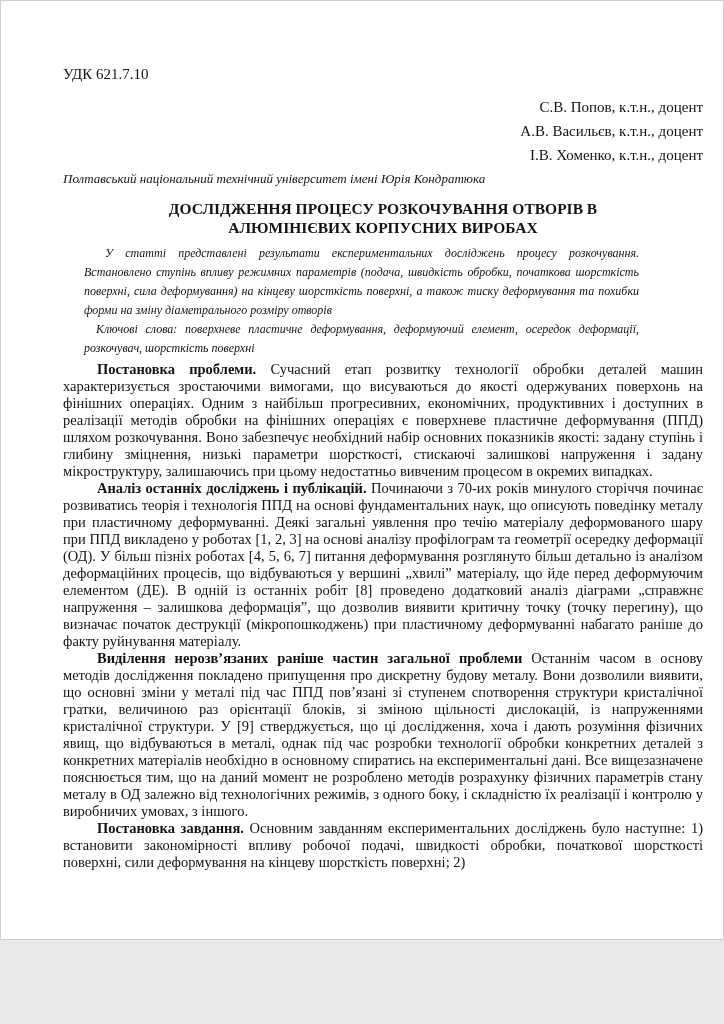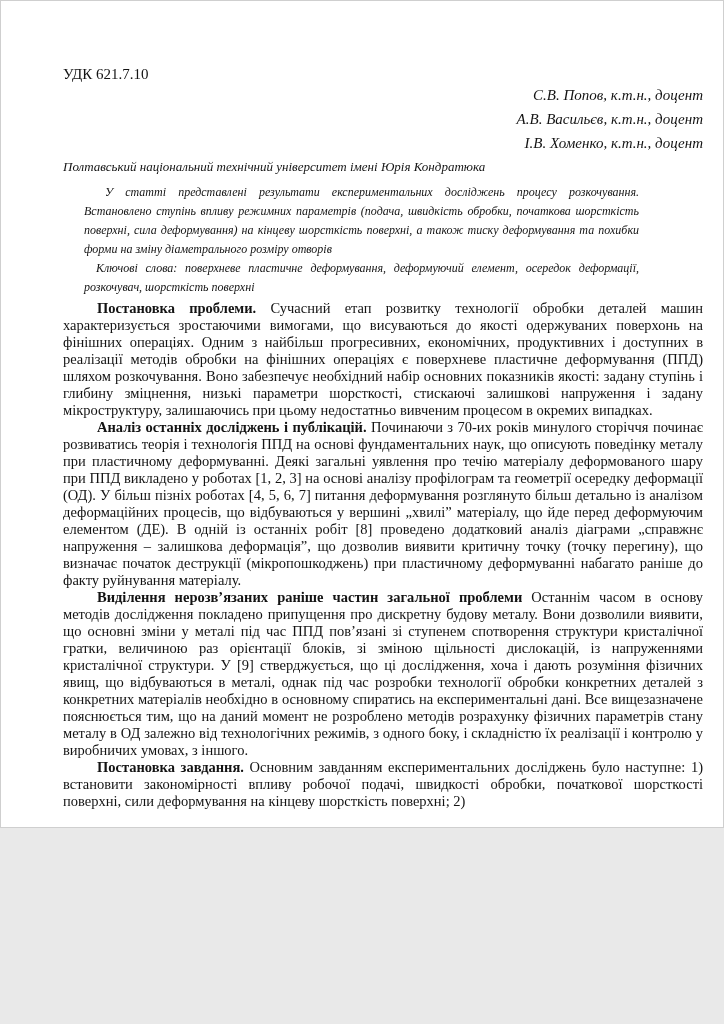--- a/index.html
+++ b/index.html
@@ -1,35 +1,35 @@
 <!DOCTYPE html>
 <html lang="uk"><head>
 <meta charset="utf-8">
 <style>
   * { margin: 0; padding: 0; box-sizing: border-box; }
   html, body { background: #e9e9e9; }
   body { font-family: "Liberation Serif", serif; }
   .page {
     position: relative;
     width: 724px;
-    height: 828px;
+    height: 940px;
     margin: 0 auto;
     background: #ffffff;
     border: 1px solid #cfcfcf;
     color: #131313;
     padding: 64px 20px 16px 62px;
     overflow: hidden;
   }
   .udc {
     font-size: 15px;
     line-height: 18px;
   }
   .authors {
+    margin-top: 12px;
     text-align: right;
-    font-style: italic;
     font-size: 15px;
     line-height: 24px;
   }
   .institution {
     margin-top: 2px;
     font-style: italic;
     font-size: 13px;
     line-height: 19px;
   }
   .title {
@@ -96,20 +96,24 @@
   <div class="udc">УДК 621.7.10</div>
 
   <div class="authors">
     <div class="author-line">С.В. Попов, к.т.н., доцент</div>
     <div class="author-line">А.В. Васильєв, к.т.н., доцент</div>
     <div class="author-line">І.В. Хоменко, к.т.н., доцент</div>
   </div>
 
   <div class="institution">Полтавський національний технічний університет імені Юрія Кондратюка</div>
 
+  <h1 class="title">
+    <div>ДОСЛІДЖЕННЯ ПРОЦЕСУ РОЗКОЧУВАННЯ ОТВОРІВ В</div>
+    <div>АЛЮМІНІЄВИХ КОРПУСНИХ ВИРОБАХ</div>
+  </h1>
 
   <p class="annotation-block abstract">У статті представлені результати експериментальних досліджень процесу розкочування. Встановлено ступінь впливу режимних параметрів (подача, швидкість обробки, початкова шорсткість поверхні, сила деформування) на кінцеву шорсткість поверхні, а також тиску деформування та похибки форми на зміну діаметрального розміру отворів</p>
 
   <p class="annotation-block keywords"><span class="kw-label">Ключові слова:</span> <span>поверхневе пластичне деформування, деформуючий елемент, осередок деформації, розкочувач, шорсткість поверхні</span></p>
 
   <div class="body-text">
     <p class="para"><span class="para-head">Постановка проблеми.</span> <span>Сучасний етап розвитку технології обробки деталей машин характеризується зростаючими вимогами, що висуваються до якості одержуваних поверхонь на фінішних операціях. Одним з найбільш прогресивних, економічних, продуктивних і доступних в реалізації методів обробки на фінішних операціях є поверхневе пластичне деформування (ППД) шляхом розкочування. Воно забезпечує необхідний набір основних показників якості: задану ступінь і глибину зміцнення, низькі параметри шорсткості, стискаючі залишкові напруження і задану мікроструктуру, залишаючись при цьому недостатньо вивченим процесом в окремих випадках.</span></p>
     <p class="para"><span class="para-head">Аналіз останніх досліджень і публікацій.</span> <span>Починаючи з 70-их років минулого сторіччя починає розвиватись теорія і технологія ППД на основі фундаментальних наук, що описують поведінку металу при пластичному деформуванні. Деякі загальні уявлення про течію матеріалу деформованого шару при ППД викладено у роботах [1, 2, 3] на основі аналізу профілограм та геометрії осередку деформації (ОД). У більш пізніх роботах [4, 5, 6, 7] питання деформування розглянуто більш детально із аналізом деформаційних процесів, що відбуваються у вершині „хвилі” матеріалу, що йде перед деформуючим елементом (ДЕ). В одній із останніх робіт [8] проведено додатковий аналіз діаграми „справжнє напруження – залишкова деформація”, що дозволив виявити критичну точку (точку перегину), що визначає початок деструкції (мікропошкоджень) при пластичному деформуванні набагато раніше до факту руйнування матеріалу.</span></p>
     <p class="para"><span class="para-head">Виділення нерозв’язаних раніше частин загальної проблеми</span> <span>Останнім часом в основу методів дослідження покладено припущення про дискретну будову металу. Вони дозволили виявити, що основні зміни у металі під час ППД пов’язані зі ступенем спотворення структури кристалічної гратки, величиною раз орієнтації блоків, зі зміною щільності дислокацій, із напруженнями кристалічної структури. У [9] стверджується, що ці дослідження, хоча і дають розуміння фізичних явищ, що відбуваються в металі, однак під час розробки технології обробки конкретних деталей з конкретних матеріалів необхідно в основному спиратись на експериментальні дані. Все вищезазначене пояснюється тим, що на даний момент не розроблено методів розрахунку фізичних параметрів стану металу в ОД залежно від технологічних режимів, з одного боку, і складністю їх реалізації і контролю у виробничих умовах, з іншого.</span></p>
     <p class="para"><span class="para-head">Постановка завдання.</span> <span>Основним завданням експериментальних досліджень було наступне: 1) встановити закономірності впливу робочої подачі, швидкості обробки, початкової шорсткості поверхні, сили деформування на кінцеву шорсткість поверхні; 2)</span></p>

